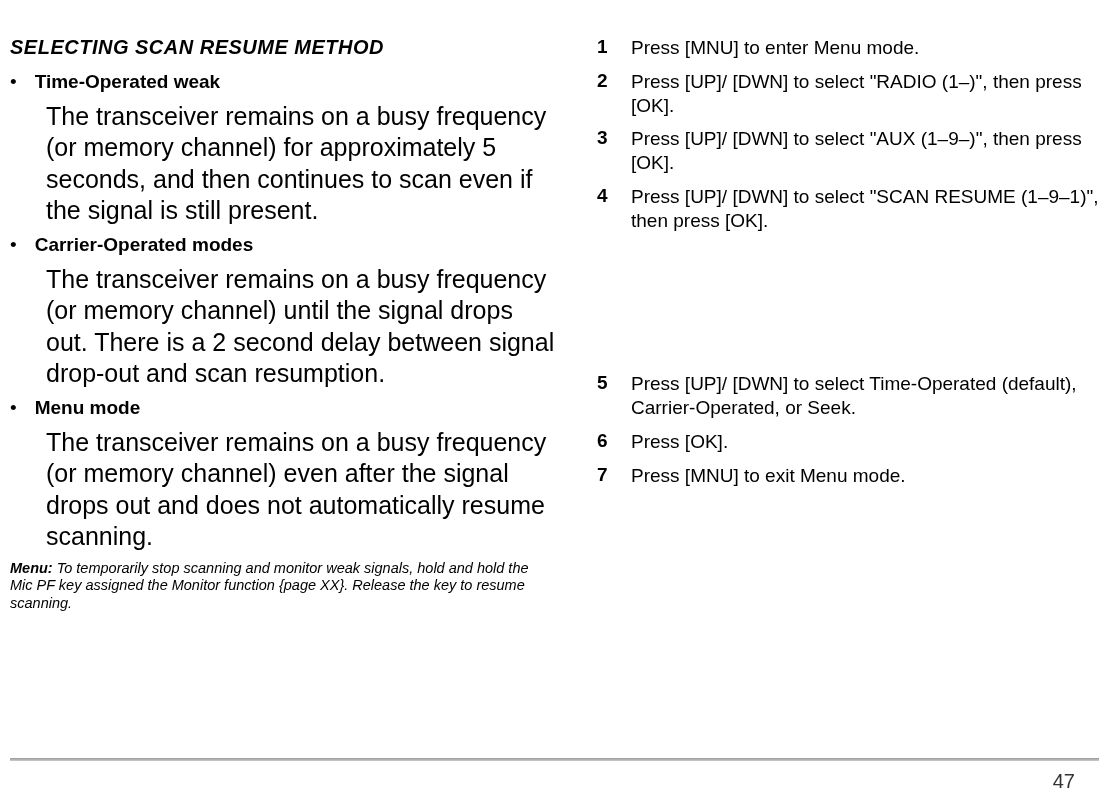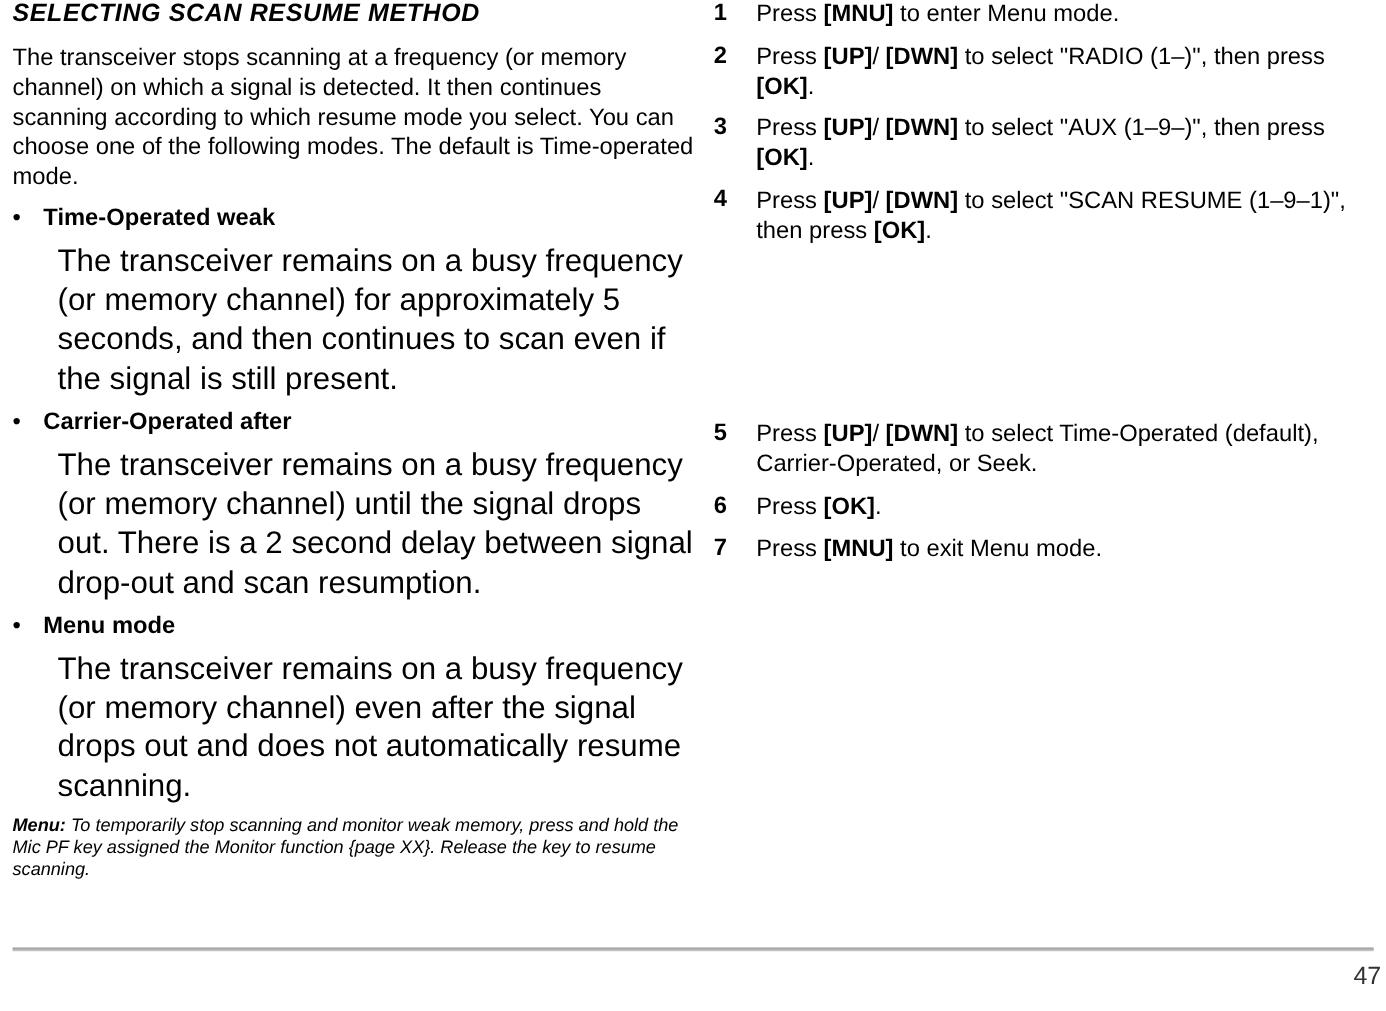--- a/index.html
+++ b/index.html
@@ -7,21 +7,22 @@
       width: 1109px;
       height: 809px;
       font-family: Arial, Helvetica, sans-serif;
       color: #000;
       padding: 0 10px;
       position: relative;
       background: #fff;
     }
     .content {
       display: flex;
-      gap: 16px;
+      gap: 42px;
+      margin-top: 36px;
     }
     .col-left { width: 545px; }
     .col-right { flex: 1; }
     h2 {
       font-weight: bold;
       font-size: 20px;
       font-style: italic;
       letter-spacing: 0.5px;
       margin-bottom: 12px;
       font-family: Arial, sans-serif;
@@ -52,70 +53,69 @@
     .note-label { font-weight: bold; font-style: italic; }
     .steps-list { list-style: none; }
     .step-item { display: flex; margin-bottom: 10px; }
     .step-num {
       font-weight: bold;
       font-size: 19px;
       width: 34px;
       flex-shrink: 0;
     }
     .step-text { font-size: 19px; line-height: 1.25; }
-    .step-text b { font-weight: bold; }
+    .step-text b { font-weight: normal; }
     .step-gap { height: 130px; }
     .footer {
       position: absolute;
       bottom: 16px;
-      right: 4px;
+      right: 34px;
       font-size: 20px;
       color: #333;
     }
     .hr {
       position: absolute;
       bottom: 48px;
       left: 10px;
       right: 10px;
       height: 3px;
       background: linear-gradient(to bottom, #999, #ccc);
     }
   </style>
 </head>
 <body>
 
 <div class="content">
   <div class="col-left">
     <h2>SELECTING SCAN RESUME METHOD</h2>
-    <p>The transceiver stops scanning at a frequency (or memory channel) on which a signal is detected.  It then continues scanning according to which resume mode you select.  You can choose one of the following modes.  The default is Time-operated mode.</p>
     <ul class="modes-list">
         <li class="mode-item">
           <div class="mode-header">
             <span class="mode-bullet">•</span>
             <span class="mode-name">Time-Operated weak</span>
           </div>
           <div class="mode-desc">The transceiver remains on a busy frequency (or memory channel) for approximately 5 seconds, and then continues to scan even if the signal is still present.</div>
         </li>
         <li class="mode-item">
           <div class="mode-header">
             <span class="mode-bullet">•</span>
-            <span class="mode-name">Carrier-Operated after</span>
+            <span class="mode-name">Carrier-Operated modes</span>
           </div>
           <div class="mode-desc">The transceiver remains on a busy frequency (or memory channel) until the signal drops out.  There is a 2 second delay between signal drop-out and scan resumption.</div>
         </li>
         <li class="mode-item">
           <div class="mode-header">
             <span class="mode-bullet">•</span>
             <span class="mode-name">Menu mode</span>
           </div>
           <div class="mode-desc">The transceiver remains on a busy frequency (or memory channel) even after the signal drops out and does not automatically resume scanning.</div>
         </li>
       </ul>
     <p class="note">
-      <span class="note-label">Menu:</span><span>  To temporarily stop scanning and monitor weak memory, press and hold the Mic PF key assigned the Monitor function {page XX}.  Release the key to resume scanning.</span>
+      <span class="note-label">Menu:</span><span>  To temporarily stop scanning and monitor weak signals, hold and hold the Mic PF key assigned the Monitor function {page XX}.  Release the key to resume scanning.</span>
     </p>
   </div>
   <div class="col-right">
     <ol class="steps-list">
         <li class="step-item">
           <span class="step-num">1</span>
           <span class="step-text">Press <b>[MNU]</b> to enter Menu mode.</span>
         </li>
         <li class="step-item">
           <span class="step-num">2</span>

